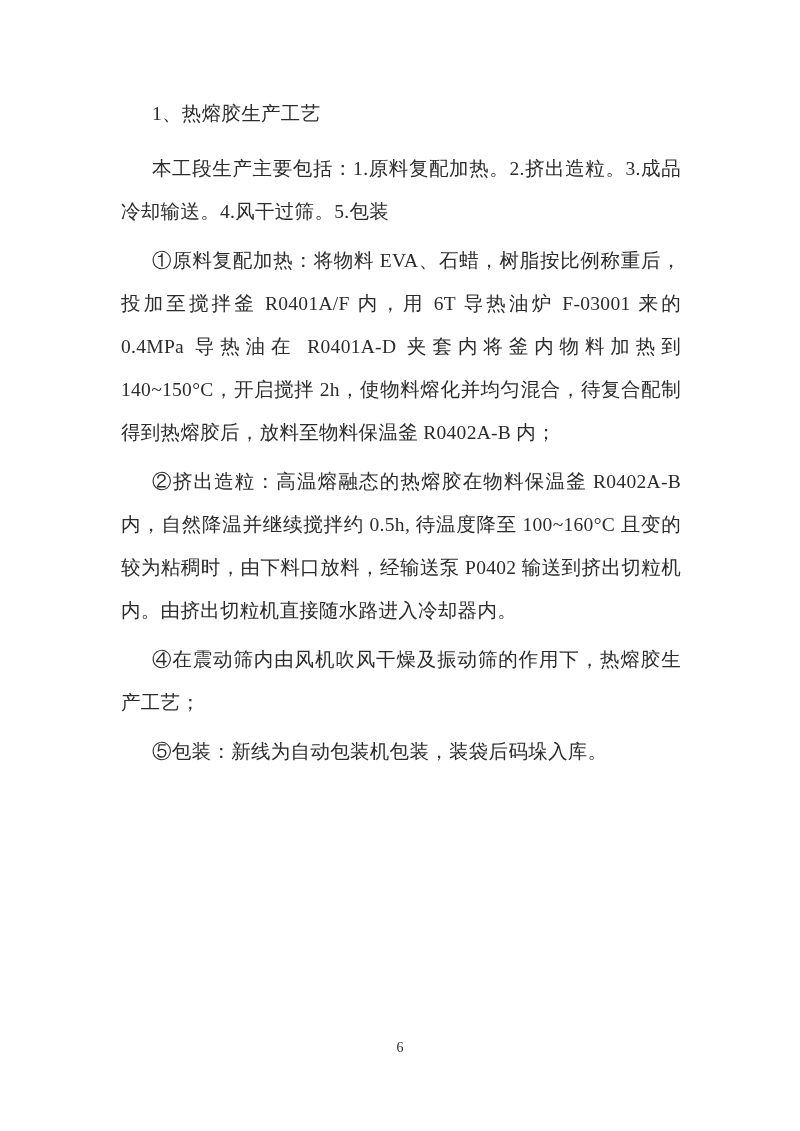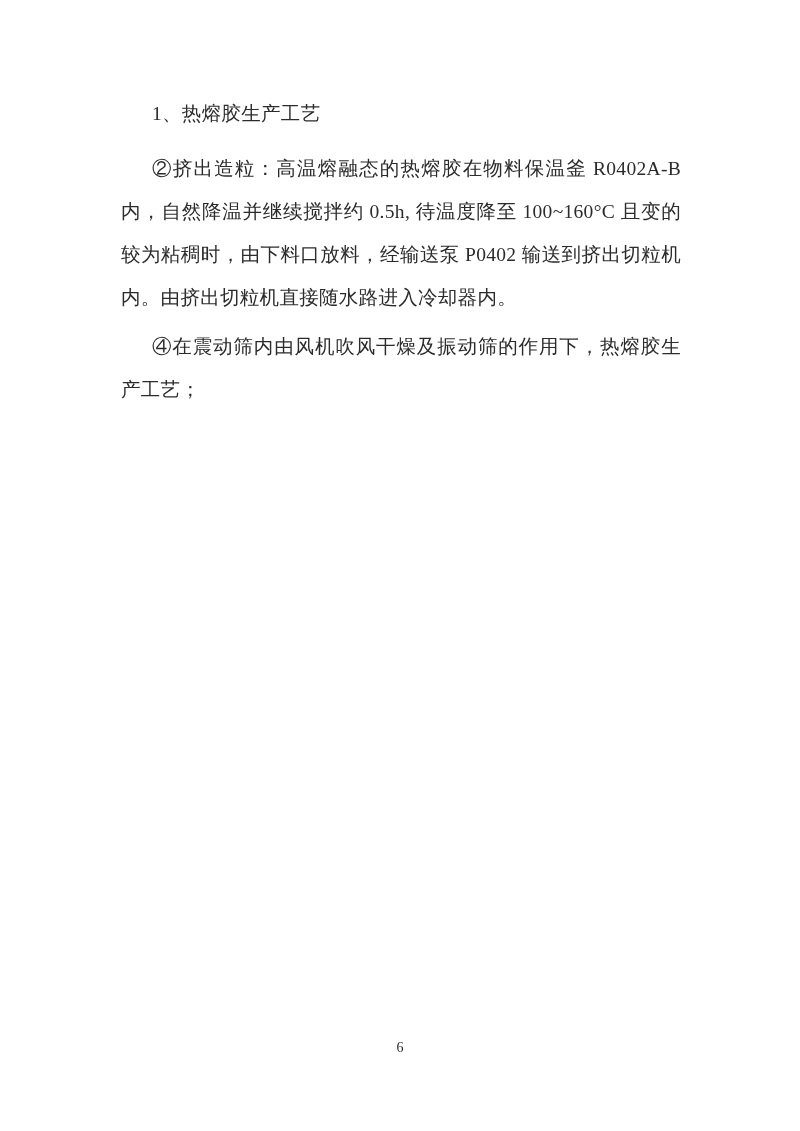--- a/index.html
+++ b/index.html
@@ -52,18 +52,21 @@
     line-height: 20px;
     color: #2b2b2b;
   }
 </style>
 </head>
 <body>
 
 <div class="page">
   <div class="content">
     <p class="heading">1、热熔胶生产工艺</p>
+    <p class="para">本工段生产主要包括：1.原料复配加热。2.挤出造粒。3.成品冷却输送。4.风干过筛。5.包装</p>
+    <p class="para">①原料复配加热：将物料 EVA、石蜡，树脂按比例称重后，投加至搅拌釜 R0401A/F 内，用 6T 导热油炉 F-03001 来的 0.4MPa 导热油在 R0401A-D 夹套内将釜内物料加热到 140~150°C，开启搅拌 2h，使物料熔化并均匀混合，待复合配制得到热熔胶后，放料至物料保温釜 R0402A-B 内；</p>
     <p class="para">②挤出造粒：高温熔融态的热熔胶在物料保温釜 R0402A-B 内，自然降温并继续搅拌约 0.5h, 待温度降至 100~160°C 且变的较为粘稠时，由下料口放料，经输送泵 P0402 输送到挤出切粒机内。由挤出切粒机直接随水路进入冷却器内。</p>
     <p class="para">④在震动筛内由风机吹风干燥及振动筛的作用下，热熔胶生产工艺；</p>
+    <p class="para">⑤包装：新线为自动包装机包装，装袋后码垛入库。</p>
   </div>
 
   <div class="footer">6</div>
 </div>
 
 </body></html>

